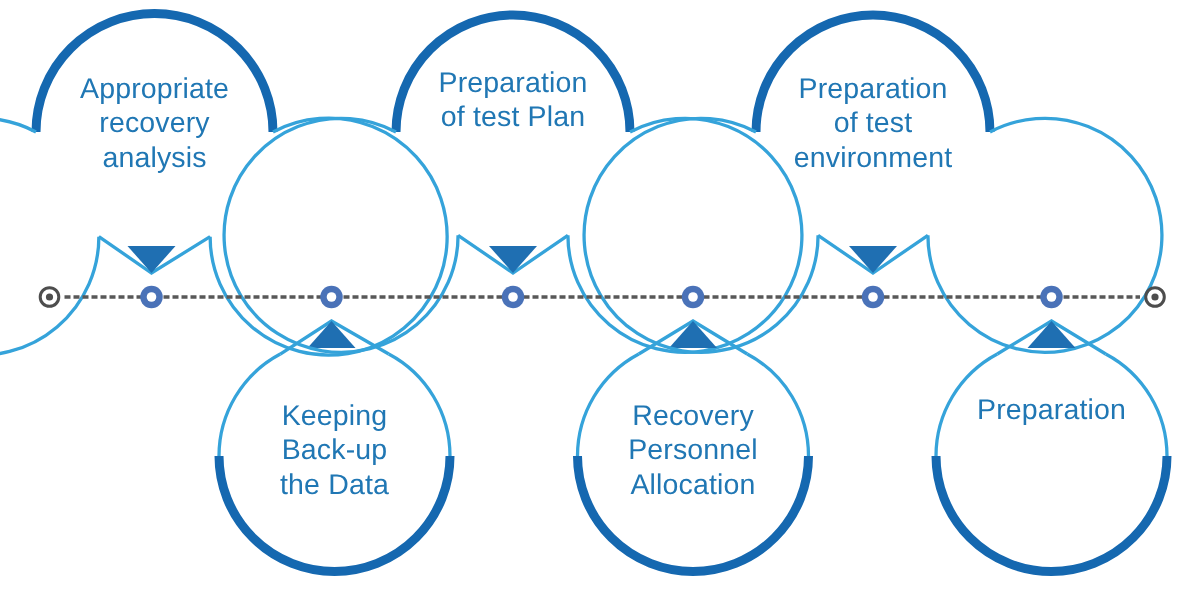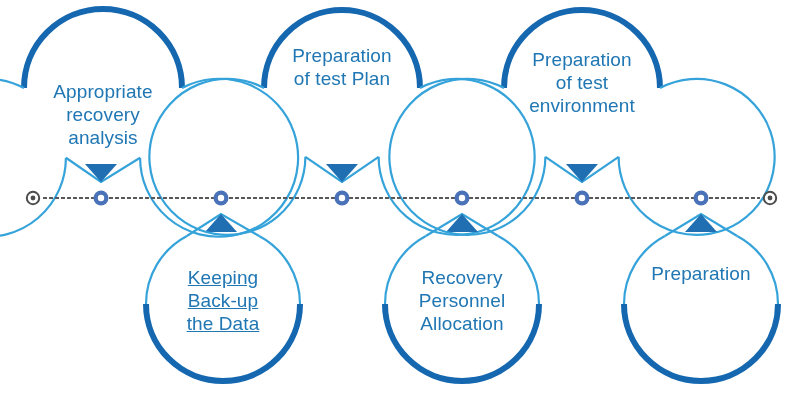--- a/index.html
+++ b/index.html
@@ -121,24 +121,24 @@
         </g>
         <g>
           <circle cx="701" cy="198" r="7.5" fill="#4a72b8"></circle>
           <circle cx="701" cy="198" r="3.2" fill="#ffffff"></circle>
         </g>
       </g>
 
   </svg>
 
   <div id="labels-layer">
-      <div class="bubble-label" style="left: 13px; top: 48px; width: 180px; margin-top: 32px;">Appropriate
+      <div class="bubble-label" style="left: 13px; top: 48px; width: 180px;">Appropriate
 recovery
 analysis</div>
-      <div class="bubble-label" style="left: 133px; top: 266px; width: 180px; text-decoration: underline;">Keeping
+      <div class="bubble-label" style="left: 133px; top: 266px; width: 180px;">Keeping
 Back-up
 the Data</div>
       <div class="bubble-label" style="left: 252px; top: 44px; width: 180px;">Preparation
 of test Plan</div>
       <div class="bubble-label" style="left: 372px; top: 266px; width: 180px;">Recovery
 Personnel
 Allocation</div>
       <div class="bubble-label" style="left: 492px; top: 48px; width: 180px;">Preparation
 of test
 environment</div>

